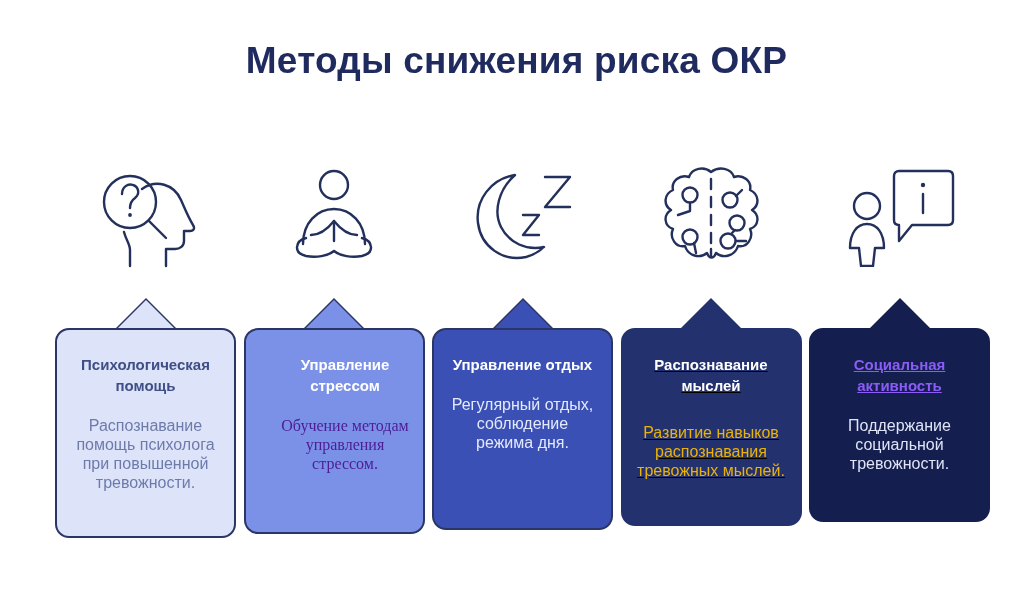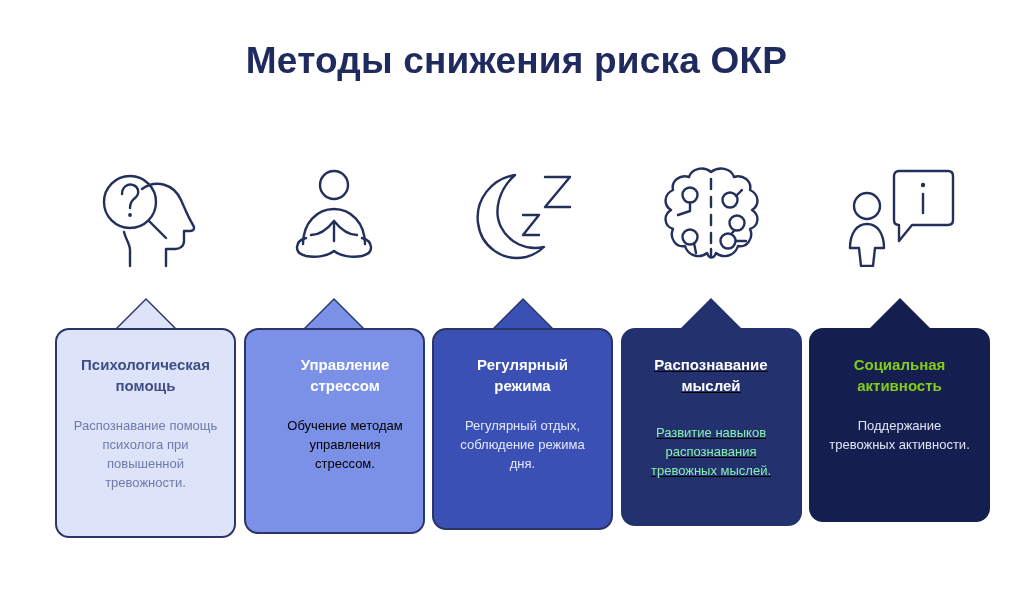--- a/index.html
+++ b/index.html
@@ -90,21 +90,21 @@
     text-align: center;
     z-index: 3;
   }
   .card-title {
     font-size: 15px;
     font-weight: bold;
     line-height: 21px;
     margin-bottom: 20px;
   }
   .card-desc {
-    font-size: 13px;
+    font-size: 16px;
     line-height: 19px;
     font-weight: normal;
   }
 
   
 </style>
 </head>
 <body style="background: rgb(255, 255, 255);">
 
 <div class="canvas">
@@ -152,41 +152,41 @@
 
           <path d="M24 75 C13 78, 11 90, 24 93 C34 95, 46 93, 52 88"></path>
           <path d="M80 75 C91 78, 93 90, 80 93 C70 95, 58 93, 52 88"></path>
         </svg>
       </div>
       <div class="card-wrap">
         <div class="pointer" style="border-left: 32px solid transparent; border-right: 32px solid transparent; border-bottom: 32px solid rgb(43, 53, 102); top: -2px; z-index: 1;"></div>
           <div class="pointer" style="border-bottom: 30px solid rgb(123, 145, 232); filter: drop-shadow(rgb(43, 53, 102) 0px 0px 0px);"></div>
         <div class="card" style="background: rgb(123, 145, 232); border: 2px solid rgb(43, 53, 102); height: 206px; padding-left: 35px;">
           <div class="card-title" style="color: rgb(255, 255, 255);">Управление стрессом</div>
-          <div class="card-desc" style="color: #000000;">Обучение методам управления стрессом.</div>
+          <div class="card-desc" style="color: #4c1d95; font-family: Liberation Serif, serif;">Обучение методам управления стрессом.</div>
         </div>
       </div>
     </div>
 
     <div class="column">
       <div class="icon-box">
         <svg width="112" height="104" viewBox="0 0 112 104" fill="none" stroke="#23305c" stroke-width="2.4" stroke-linecap="round" stroke-linejoin="round">
 
           <path d="M48 12 C24 16, 8 37, 11 60 C14 84, 36 99, 59 94 C66 92, 72 89, 77 84 C60 88, 42 80, 34 64 C26 48, 32 26, 48 12 Z"></path>
 
           <path d="M56 52 L72 52 L56 72 L72 72"></path>
 
           <path d="M78 14 L103 14 L78 44 L103 44"></path>
         </svg>
       </div>
       <div class="card-wrap">
         <div class="pointer" style="border-left: 32px solid transparent; border-right: 32px solid transparent; border-bottom: 32px solid rgb(43, 53, 102); top: -2px; z-index: 1;"></div>
           <div class="pointer" style="border-bottom: 30px solid rgb(58, 80, 181); filter: drop-shadow(rgb(43, 53, 102) 0px 0px 0px);"></div>
         <div class="card" style="background: rgb(58, 80, 181); border: 2px solid rgb(43, 53, 102); height: 202px;">
-          <div class="card-title" style="color: rgb(255, 255, 255);">Регулярный режима</div>
+          <div class="card-title" style="color: rgb(255, 255, 255);">Управление отдых</div>
           <div class="card-desc" style="color: rgb(228, 233, 251);">Регулярный отдых, соблюдение режима дня.</div>
         </div>
       </div>
     </div>
 
     <div class="column">
       <div class="icon-box">
         <svg width="106" height="104" viewBox="0 0 106 104" fill="none" stroke="#23305c" stroke-width="2.4" stroke-linecap="round" stroke-linejoin="round">
 
           <path d="M53 9
@@ -221,21 +221,21 @@
           <circle cx="70" cy="78" r="7.5"></circle>
           <path d="M78 78 L88 78"></path>
           <path d="M74 70 L77 67"></path>
         </svg>
       </div>
       <div class="card-wrap">
         <div class="pointer" style="border-left: 32px solid transparent; border-right: 32px solid transparent; border-bottom: 32px solid rgb(36, 49, 111); top: -2px; z-index: 1;"></div>
           <div class="pointer" style="border-bottom: 30px solid rgb(36, 49, 111); filter: drop-shadow(rgb(36, 49, 111) 0px 0px 0px);"></div>
         <div class="card" style="background: rgb(36, 49, 111); border: 2px solid rgb(36, 49, 111); height: 198px; text-decoration: underline;">
           <div class="card-title" style="color: rgb(255, 255, 255);">Распознавание мыслей</div>
-          <div class="card-desc" style="color: #86efac; margin-top: 27px;">Развитие навыков распознавания тревожных мыслей.</div>
+          <div class="card-desc" style="color: #eab308; margin-top: 27px;">Развитие навыков распознавания тревожных мыслей.</div>
         </div>
       </div>
     </div>
 
     <div class="column">
       <div class="icon-box">
         <svg width="116" height="104" viewBox="0 0 116 104" fill="none" stroke="#23305c" stroke-width="2.4" stroke-linecap="round" stroke-linejoin="round">
 
           <circle cx="25" cy="43" r="13"></circle>
 
@@ -244,20 +244,20 @@
           <path d="M57 8 L106 8 C109 8, 111 10, 111 13 L111 57 C111 60, 109 62, 106 62 L70 62 L57 78 L57 62 C54 62, 52 60, 52 57 L52 13 C52 10, 54 8, 57 8 Z"></path>
 
           <circle cx="81" cy="22" r="2.2" fill="#23305c" stroke="none"></circle>
           <path d="M81 31 L81 50"></path>
         </svg>
       </div>
       <div class="card-wrap">
         <div class="pointer" style="border-left: 32px solid transparent; border-right: 32px solid transparent; border-bottom: 32px solid rgb(20, 31, 80); top: -2px; z-index: 1;"></div>
           <div class="pointer" style="border-bottom: 30px solid rgb(20, 31, 80); filter: drop-shadow(rgb(20, 31, 80) 0px 0px 0px);"></div>
         <div class="card" style="background: rgb(20, 31, 80); border: 2px solid rgb(20, 31, 80); height: 194px;">
-          <div class="card-title" style="color: #84cc16;">Социальная активность</div>
-          <div class="card-desc" style="color: rgb(223, 228, 246);">Поддержание тревожных активности.</div>
+          <div class="card-title" style="color: #8b5cf6; text-decoration: underline;">Социальная активность</div>
+          <div class="card-desc" style="color: rgb(223, 228, 246);">Поддержание социальной тревожности.</div>
         </div>
       </div>
     </div>
 
   </div>
 </div>
 
 </body></html>

